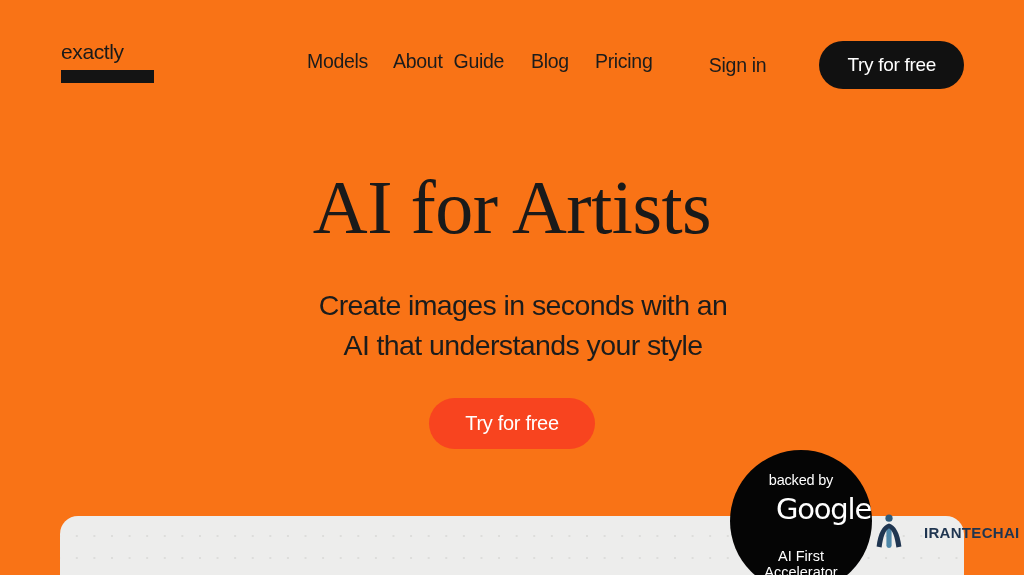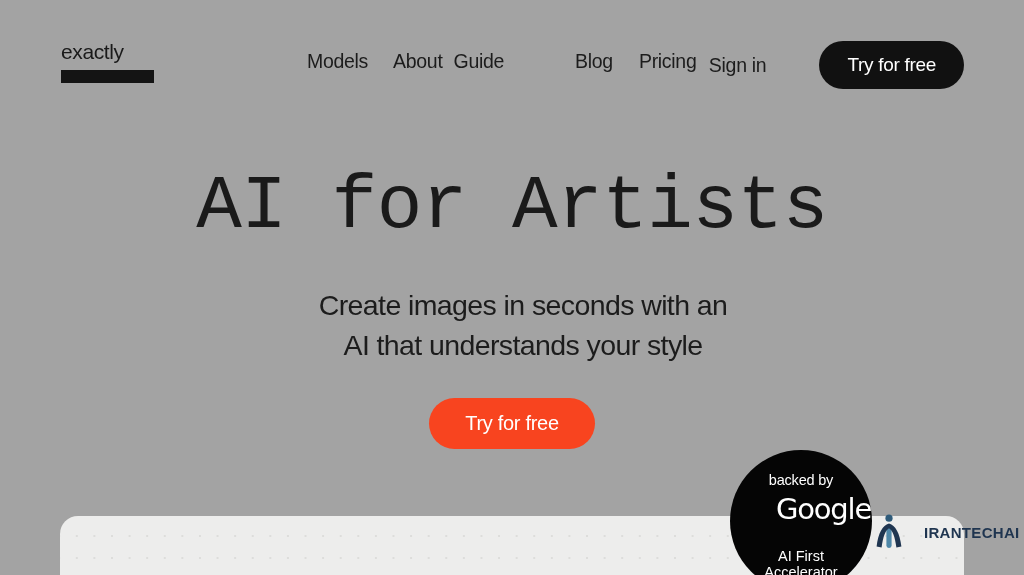--- a/index.html
+++ b/index.html
@@ -5,21 +5,21 @@
   * { margin:0; padding:0; box-sizing:border-box; }
   html, body {
     width:1024px; height:575px;
     background:#f5f5f4;
     font-family:"Liberation Sans", sans-serif;
     overflow:hidden;
   }
   .page {
     position:relative;
     width:1024px; height:575px;
-    background:#a3a3a3;
+    background:#f97316;
     overflow:hidden;
   }
 
   
   .header {
     position:absolute;
     top:0; left:0;
     width:1024px; height:120px;
     display:flex;
     align-items:flex-start;
@@ -59,21 +59,21 @@
     color:#1c1c1c;
     letter-spacing:-0.3px;
     padding:0 22px 0 0;
     margin-right:0;
     cursor:pointer;
     white-space:nowrap;
   }
   .nav-item:nth-child(1){ margin-right:22px; padding-right:0;}
   .nav-item:nth-child(2){ margin-right:8px; padding-right:0;}
   .nav-item:nth-child(3){ margin-right:24px; padding-right:0;}
-  .nav-item:nth-child(4){ margin-right:23px; padding-right:0;margin-left:44px;}
+  .nav-item:nth-child(4){ margin-right:23px; padding-right:0;}
   .nav-item:nth-child(5){ margin-right:0; padding-right:0;}
 
   .auth {
     position:absolute;
     right:60px; top:41px;
     display:flex;
     align-items:center;
     gap:41px;
   }
   .signin {
@@ -100,21 +100,21 @@
   
   .hero {
     position:absolute;
     top:0; left:0;
     width:1024px;
     text-align:center;
   }
   .hero-title {
     position:absolute;
     top:168px; left:0; width:1024px;
-    font-family:Liberation Mono, monospace;
+    font-family:Liberation Serif, serif;
     font-size:76px;
     font-weight:400;
     color:#1a1a1a;
     letter-spacing:-0.5px;
     line-height:1.05;
   }
   .hero-sub {
     position:absolute;
     top:285px; left:0; width:1024px;
     font-size:28.5px;

